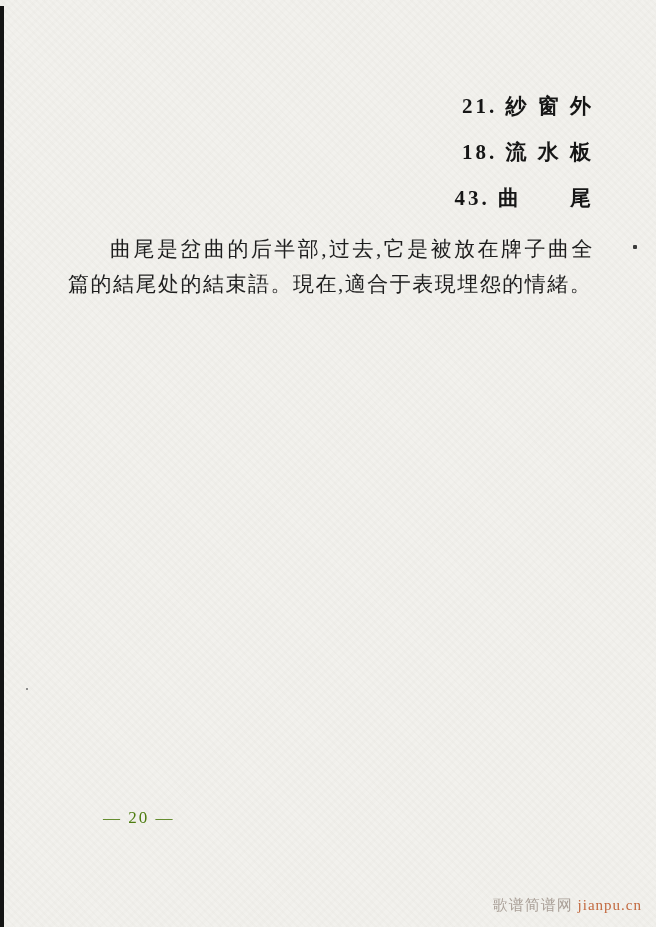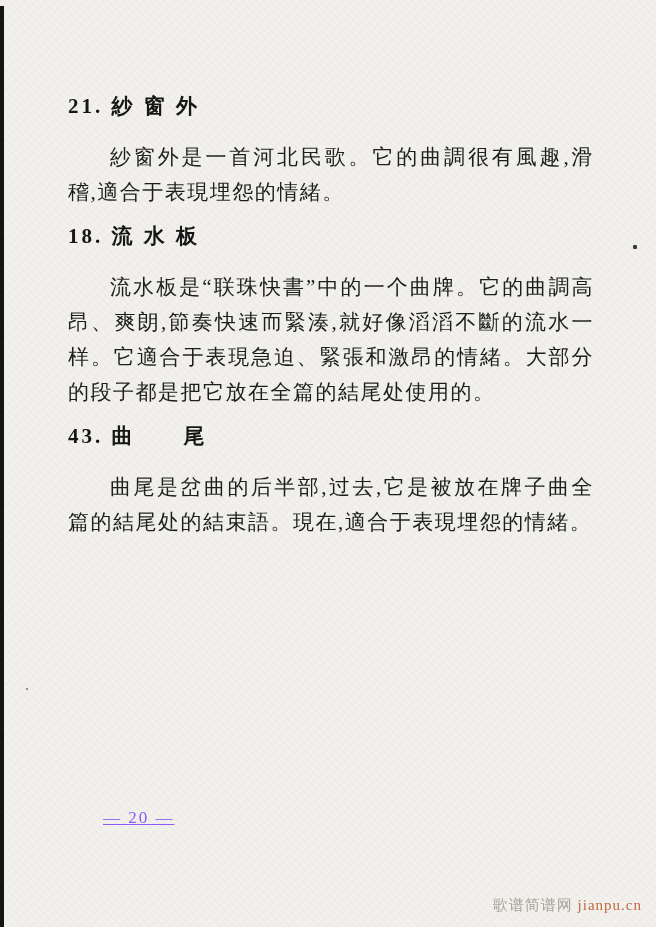--- a/index.html
+++ b/index.html
@@ -35,21 +35,21 @@
     border-radius: 1px;
   }
   .speck-1 { left: 633px; top: 245px; }
   .speck-2 { left: 26px; top: 688px; width: 2px; height: 2px; background:#6b6b6b; }
 
   .content {
     position: relative;
     padding: 94px 62px 0 68px;
   }
   .section-heading {
-    text-align: left;
+    text-align: right;
     font-weight: bold;
     font-size: 21px;
     line-height: 24px;
     letter-spacing: 3px;
     color: #161616;
     margin: 14px 0 22px 0;
   }
   .section:first-child .section-heading { margin-top: 0; }
   .section-paragraph {
     font-size: 21px;
@@ -59,22 +59,21 @@
     text-indent: 2em;
     color: #1e1e1e;
     margin-bottom: 4px;
   }
   .page-number {
     position: absolute;
     left: 103px;
     top: 808px;
     font-size: 17px;
     letter-spacing: 2px;
-    color: #8b5cf6;
-    text-decoration: underline;
+    color: #4d7c0f;
   }
   .watermark {
     position: absolute;
     right: 14px;
     top: 896px;
     font-family: Liberation Serif, serif;
     font-size: 15px;
     letter-spacing: 1px;
     white-space: nowrap;
   }
@@ -86,26 +85,24 @@
 
 <div class="paper-texture"></div>
 <div class="scan-strip"></div>
 <div class="scan-speck speck-1"></div>
 <div class="scan-speck speck-2"></div>
 
 <div class="content">
 
   <div class="section">
     <div class="section-heading">21. 紗 窗 外</div>
-    <p class="section-paragraph">紗窗外是一首河北民歌。它的曲調很有風趣,滑稽,適合于表現埋怨的情緒。</p>
   </div>
 
   <div class="section">
     <div class="section-heading">18. 流 水 板</div>
-    <p class="section-paragraph">流水板是“联珠快書”中的一个曲牌。它的曲調高昂、爽朗,節奏快速而緊湊,就好像滔滔不斷的流水一样。它適合于表現急迫、緊張和激昂的情緒。大部分的段子都是把它放在全篇的結尾处使用的。</p>
   </div>
 
   <div class="section">
     <div class="section-heading">43. 曲　　尾</div>
     <p class="section-paragraph">曲尾是岔曲的后半部,过去,它是被放在牌子曲全篇的結尾处的結束語。現在,適合于表現埋怨的情緒。</p>
   </div>
 
 </div>
 
 <div class="page-number">— 20 —</div>

